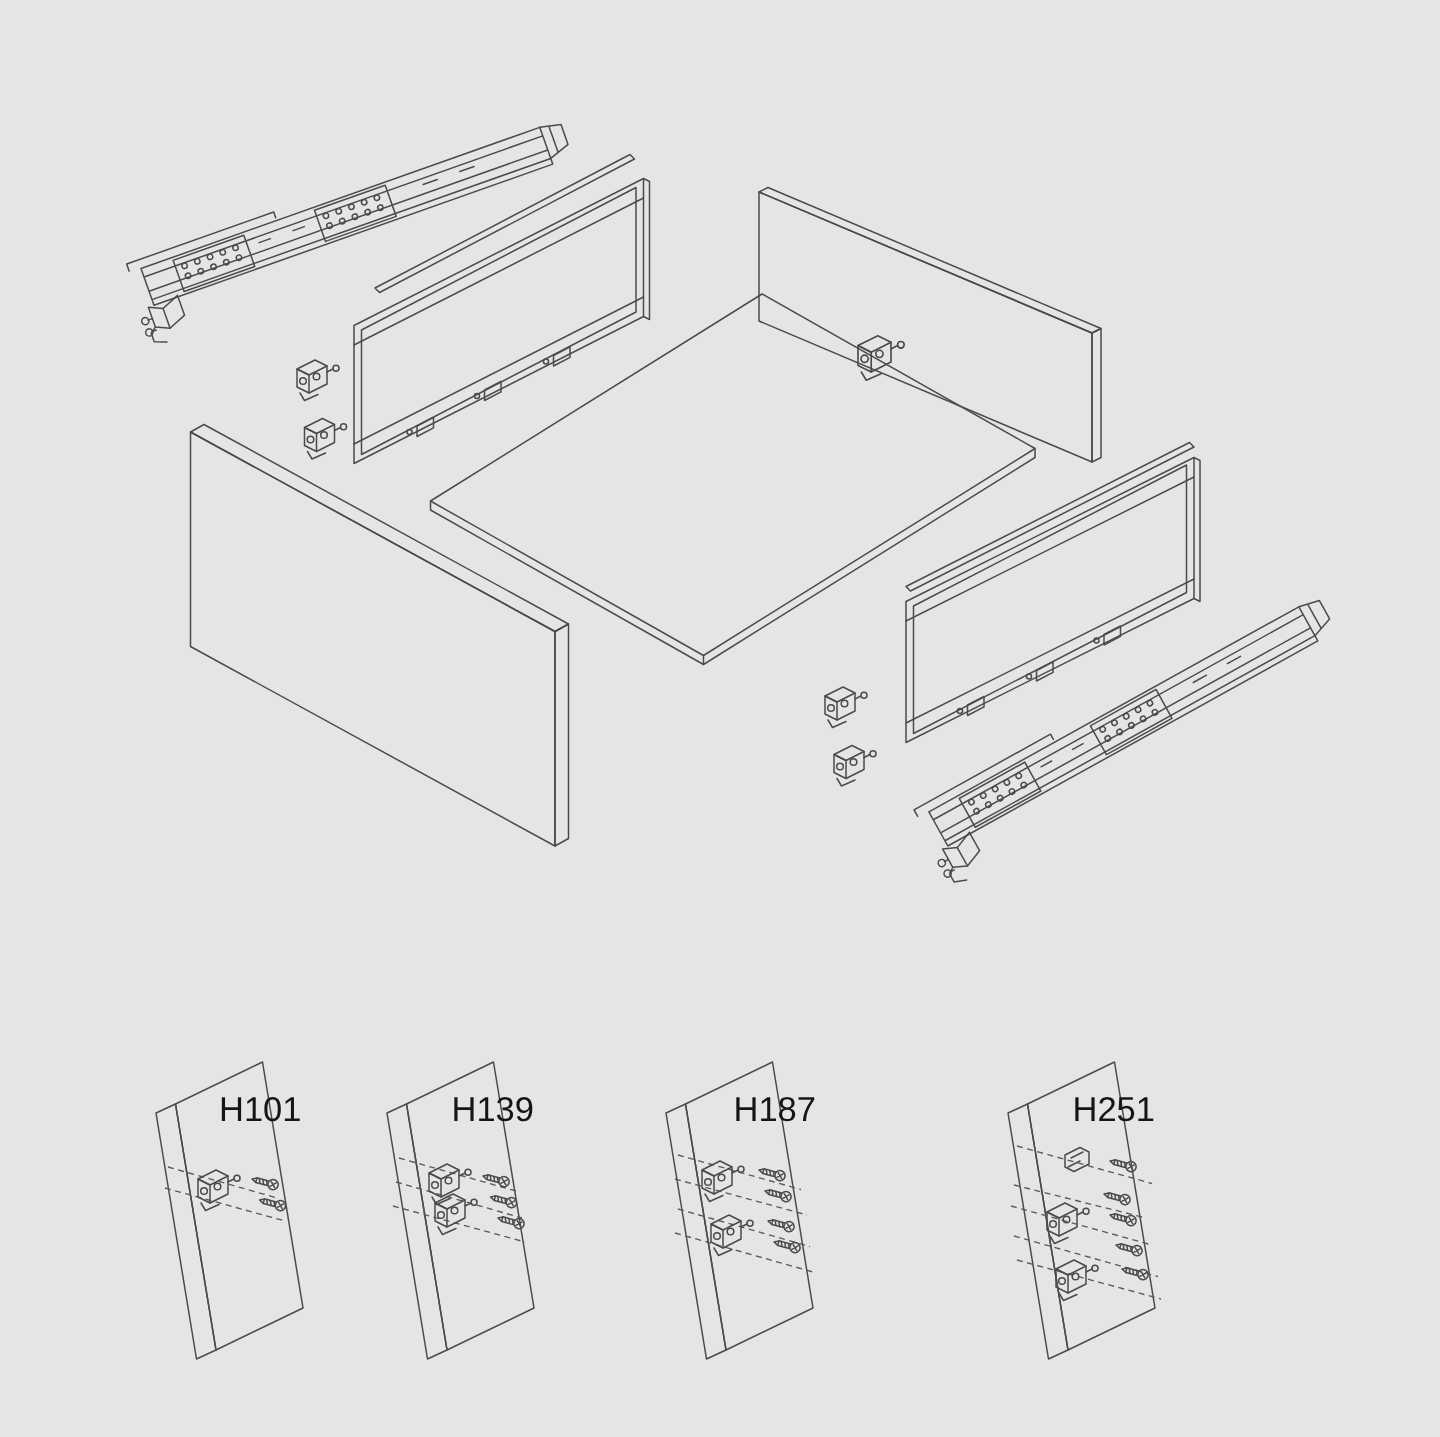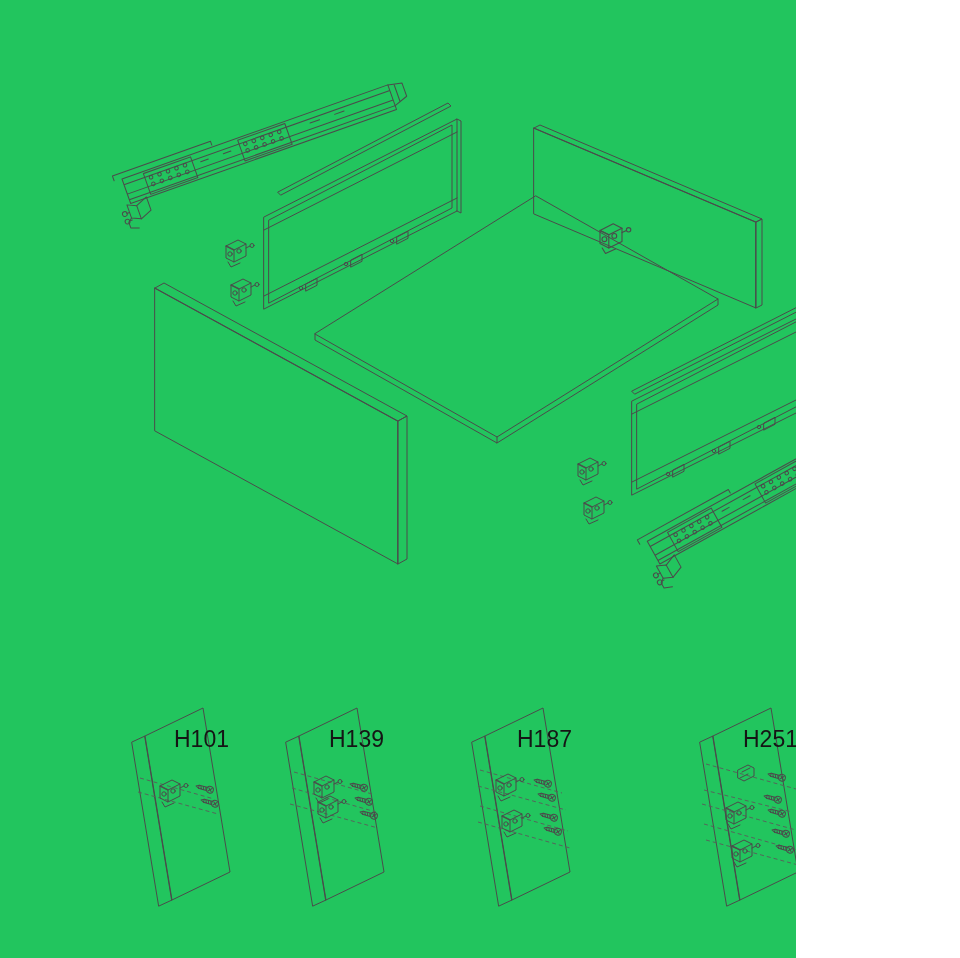--- a/index.html
+++ b/index.html
@@ -1,18 +1,18 @@
 <!DOCTYPE html>
 <html><head>
 <meta charset="utf-8">
 <style>
   html,body{margin:0;padding:0;background:#ffffff;}
   .canvas{
-    width:768px;height:958px;background:#22c55e;position:relative;
-    font-family:"Liberation Sans",sans-serif;overflow:hidden;padding-left:28px;
+    width:960px;height:958px;background:#e5e5e5;position:relative;
+    font-family:"Liberation Sans",sans-serif;overflow:hidden;
   }
   svg{display:block;}
   .line{stroke:#4b4b4b;fill:none;stroke-width:1;stroke-linejoin:round;stroke-linecap:round;}
   .dash{stroke:#5a5a5a;fill:none;stroke-width:0.9;stroke-dasharray:4 3;}
   .lbl{fill:#151515;font-size:23px;font-family:"Liberation Sans",sans-serif;font-weight:400;}
 </style>
 </head>
 <body>
 
 <div class="canvas">

